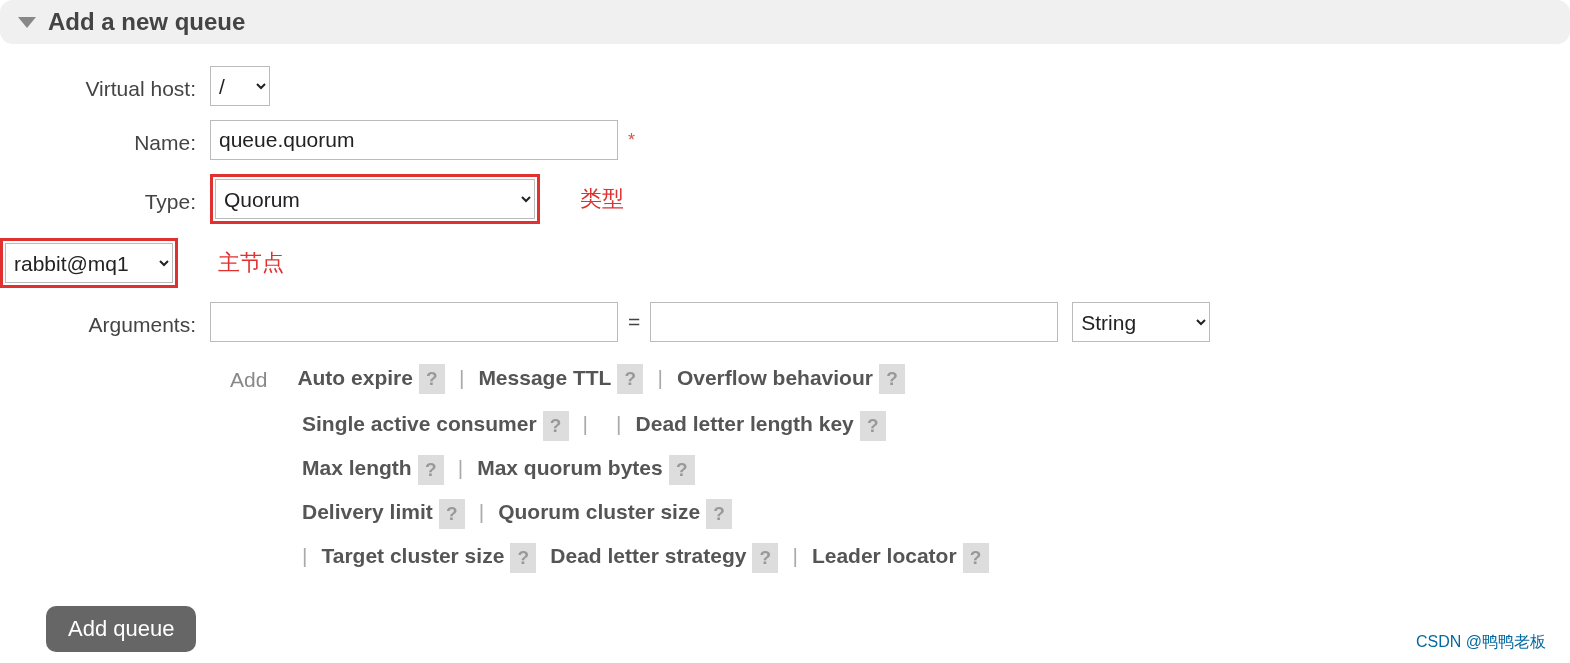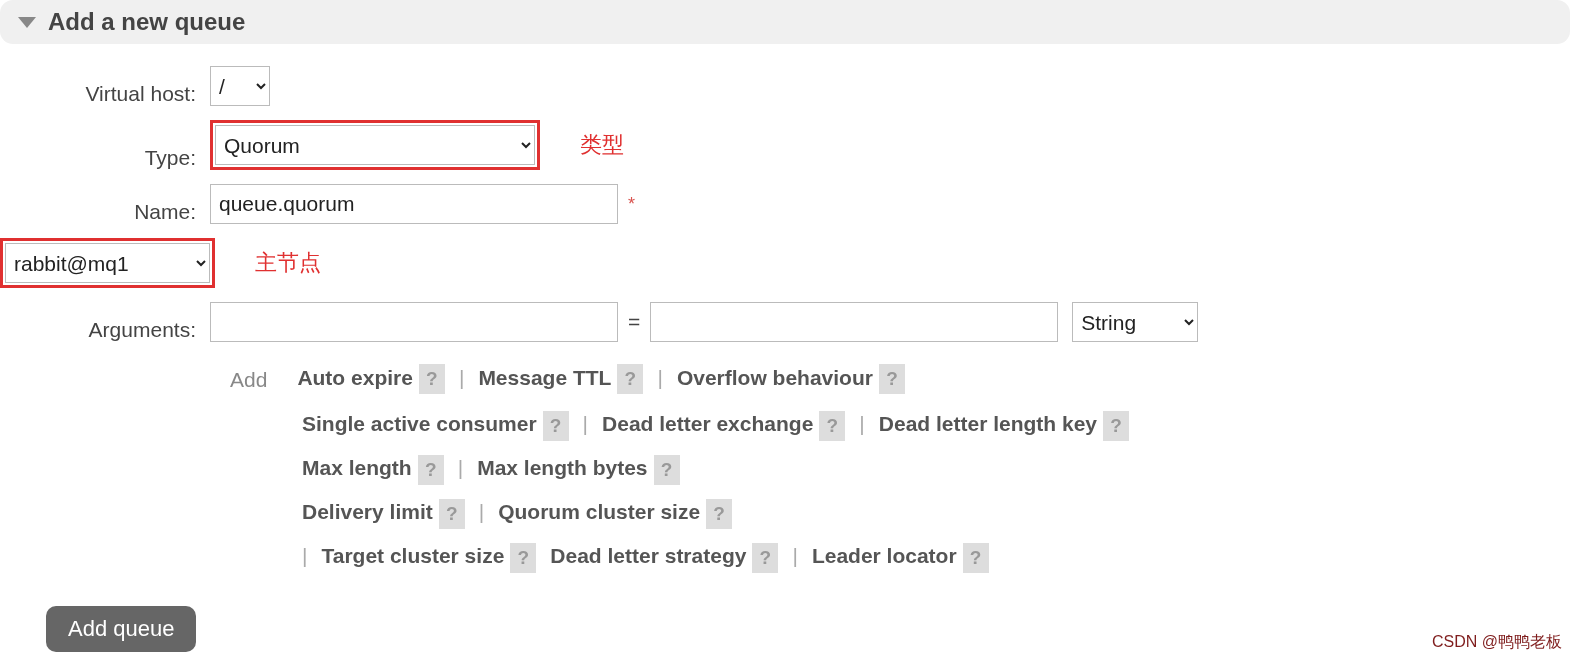--- a/index.html
+++ b/index.html
@@ -30,21 +30,21 @@
   .section-header .title {
     font-weight: bold;
     color: #444;
     font-size: 24px;
   }
   .form {
     padding: 0 20px 0 0;
   }
   .row {
     display: flex;
-    align-items: flex-end;
+    align-items: center;
     margin-bottom: 14px;
   }
   .label-cell {
     width: 210px;
     text-align: right;
     padding-right: 14px;
     color: #444;
     font-size: 21px;
     padding-top: 6px;
   }
@@ -67,25 +67,25 @@
   .sel-type {
     width: 320px;
     border: 1px solid #bbb;
   }
   .inp-name {
     width: 408px;
     font-family: "Courier New", monospace;
     color: #777;
   }
   .sel-node {
-    width: 205px;
+    width: 168px;
   }
   .inp-arg-key { width: 408px; }
   .inp-arg-val { width: 408px; }
-  .sel-arg-type { width: 126px; }
+  .sel-arg-type { width: 138px; }
   .eq { margin: 0 10px; color: #444; font-size: 21px; }
   .star { color: #d9534f; margin-left: 10px; font-size: 18px; }
   .red-box {
     border: 3px solid #e03030;
     padding: 2px;
     display: inline-block;
   }
   .red-note {
     color: #e03030;
     font-size: 22px;
@@ -136,62 +136,62 @@
     color: #fff;
     border: none;
     border-radius: 10px;
     font-size: 22px;
     padding: 10px 22px;
     margin: 28px 0 0 46px;
     cursor: pointer;
   }
   .watermark {
     position: fixed;
-    right: 8px;
+    right: 24px;
     bottom: 10px;
-    color: #7f1d1d;
+    color: #0369a1;
     font-size: 16px;
   }
 </style>
 </head>
 <body>
 
 <div class="section-header">
   <span class="chev"></span>
   <span class="title">Add a new queue</span>
 </div>
 
 <div class="form">
 
   <div class="row">
     <div class="label-cell">Virtual host:</div>
     <div class="field-cell">
       <select class="sel-vhost">
         <option>/</option>
       </select>
+    </div>
+  </div>
+
+  <div class="row">
+    <div class="label-cell">Name:</div>
+    <div class="field-cell">
+      <input type="text" class="inp-name" value="queue.quorum" style="">
+      <span class="star">*</span>
     </div>
   </div>
 
   <div class="row">
     <div class="label-cell">Type:</div>
     <div class="field-cell">
       <span class="red-box">
         <select class="sel-type">
           <option>Quorum</option>
         </select>
       </span>
       <span class="red-note">类型</span>
-    </div>
-  </div>
-
-  <div class="row">
-    <div class="label-cell">Name:</div>
-    <div class="field-cell">
-      <input type="text" class="inp-name" value="queue.quorum" style="">
-      <span class="star">*</span>
     </div>
   </div>
 
   <div class="row">
     <div class="field-cell">
       <span class="red-box">
         <select class="sel-node">
           <option>rabbit@mq1</option>
         </select>
       </span>
@@ -219,30 +219,29 @@
     <span class="sep">|</span>
     <span class="help-item"><span>Message TTL</span><span class="qmark">?</span></span>
     <span class="sep">|</span>
     <span class="help-item"><span>Overflow behaviour</span><span class="qmark">?</span></span>
 
     <span style="flex-basis:100%;height:0"></span>
     <span style="width:72px;display:inline-block"></span>
 
     <span class="help-item"><span>Single active consumer</span><span class="qmark">?</span></span>
     <span class="sep">|</span>
-    <span class="help-item"><span>Dead letter exchange</span><span class="qmark">?</span></span>
     <span class="sep">|</span>
     <span class="help-item"><span>Dead letter length key</span><span class="qmark">?</span></span>
 
     <span style="flex-basis:100%;height:0"></span>
     <span style="width:72px;display:inline-block"></span>
 
     <span class="help-item"><span>Max length</span><span class="qmark">?</span></span>
     <span class="sep">|</span>
-    <span class="help-item"><span>Max length bytes</span><span class="qmark">?</span></span>
+    <span class="help-item"><span>Max quorum bytes</span><span class="qmark">?</span></span>
 
     <span style="flex-basis:100%;height:0"></span>
     <span style="width:72px;display:inline-block"></span>
 
     <span class="help-item"><span>Delivery limit</span><span class="qmark">?</span></span>
     <span class="sep">|</span>
     <span class="help-item"><span>Quorum cluster size</span><span class="qmark">?</span></span>
 
     <span style="flex-basis:100%;height:0"></span>
     <span style="width:72px;display:inline-block"></span>

